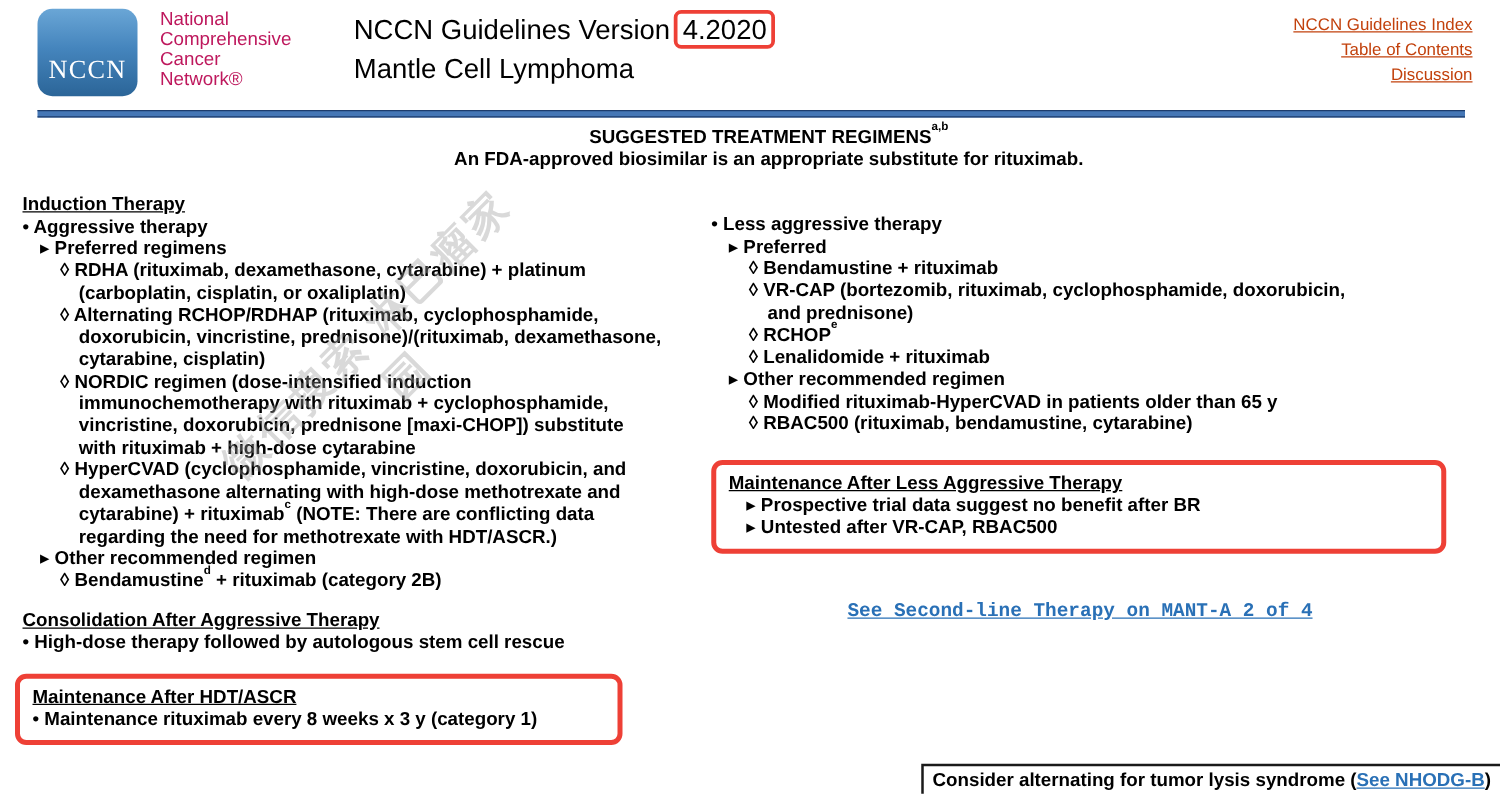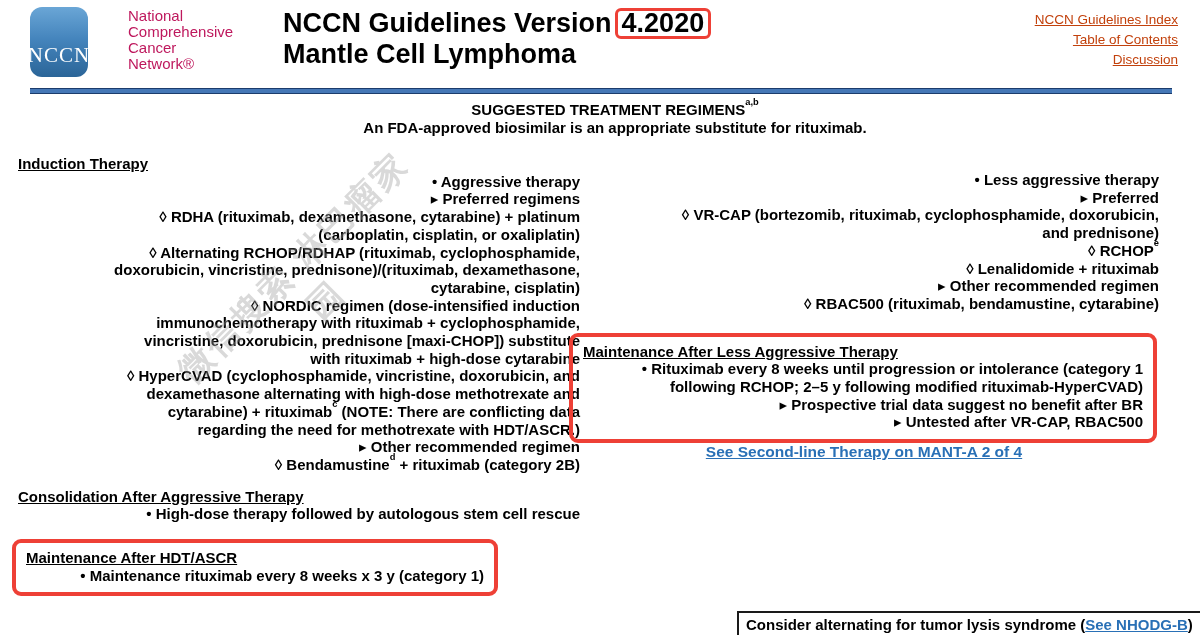--- a/index.html
+++ b/index.html
@@ -8,32 +8,32 @@
     position: relative;
     overflow: hidden;
     background: #ffffff;
     font-family: "Liberation Sans", "DejaVu Sans", sans-serif;
     color: #000;
   }
 
   
   .logo {
     position: absolute; left: 30px; top: 7px;
-    width: 58px; height: 70px;
+    width: 80px; height: 70px;
     border-radius: 12px;
     background: linear-gradient(#6aa6d6 0%, #4585bd 45%, #2b6598 100%);
     display: flex; align-items: flex-end; justify-content: center;
     padding-bottom: 9px;
   }
   .logo span {
     font-family: "Liberation Serif", "DejaVu Serif", serif;
     color: #fff; font-size: 21px; letter-spacing: 1px;
   }
   .org { position: absolute; left: 128px; top: 8px; color: #be185d; font-size: 15px; line-height: 16px; }
-  .titles { position: absolute; left: 283px; top: 8px; font-weight: bold; font-size: 27px; line-height: 31px; }
+  .titles { position: absolute; left: 283px; top: 8px; font-weight: normal; font-size: 22px; line-height: 31px; }
   .ver-box {
     display: inline-block; border: 3px solid #ee4036; border-radius: 6px;
     padding: 0 4px; margin-left: 3px; line-height: 25px;
   }
   .hlinks { position: absolute; right: 22px; top: 10px; text-align: right; font-size: 13.5px; line-height: 20px; }
   .hlinks a, .link-blue { color: #c2410c; text-decoration: underline; cursor: pointer; display: block; }
 
   .divider {
     position: absolute; left: 30px; right: 28px; top: 88px; height: 6px;
     background: #4577b6;
@@ -53,37 +53,37 @@
     pointer-events: none; z-index: 5;
   }
 
   
   .col { position: absolute; top: 155px; font-weight: bold; font-size: 15px; line-height: 17.7px; }
   .col.left  { left: 18px;  width: 562px; }
   .col.right { left: 569px; width: 590px; }
   .col.right .content { margin-top: 16px; }
 
   .sec-head { text-decoration: underline; }
-  .li { white-space: pre-line; text-align: right; }
+  .li { white-space: pre-line; }
   .lv0 { padding-left: 13px; text-indent: -13px; }
   .lv1 { margin-left: 14px; padding-left: 13px; text-indent: -13px; }
   .lv2 { margin-left: 30px; padding-left: 15px; text-indent: -15px; }
   .gap14 { height: 14px; } .gap16 { height: 16px; } .gap20 { height: 20px; }
 
   .red-box {
     border: 4px solid #ee4036; border-radius: 9px;
     padding: 6px 10px 8px 10px;
   }
   .red-box.left-box { margin-left: -6px; width: 486px; }
   .red-box.right-box { width: 588px; }
 
   .second-line-link {
-    display: block; text-align: center;
+    display: block; margin-top: 38px; text-align: center;
     font-size: 15.5px; font-weight: bold;
-    color: #2970b6; text-decoration: underline; cursor: pointer;
+    color: #2970b6; text-decoration: underline; cursor: pointer; font-family: Liberation Mono, monospace;
   }
 
   
   .footer-note {
     position: absolute; left: 737px; top: 611px;
     border: 2px solid #1a1a1a; padding: 3px 7px;
     font-weight: bold; font-size: 15px; white-space: nowrap;
     background: #fff;
   }
   .footer-note a { color: #2970b6; text-decoration: underline; cursor: pointer; }
@@ -150,32 +150,32 @@
   <div class="red-box left-box">
     <div class="sec-head">Maintenance After HDT/ASCR</div>
     <div class="li lv0">• Maintenance rituximab every 8 weeks x 3 y (category 1)</div>
   </div>
 </section>
 
 <section class="col right">
   <div class="content">
     <div class="li lv0">• Less aggressive therapy</div>
     <div class="li lv1">▸ Preferred</div>
+    <div class="li lv2">◊ Bendamustine + rituximab</div>
     <div class="li lv2">◊ VR-CAP (bortezomib, rituximab, cyclophosphamide, doxorubicin,
 and prednisone)</div>
     <div class="li lv2"><span>◊ RCHOP</span><sup>e</sup></div>
     <div class="li lv2">◊ Lenalidomide + rituximab</div>
     <div class="li lv1">▸ Other recommended regimen</div>
+    <div class="li lv2">◊ Modified rituximab-HyperCVAD in patients older than 65 y</div>
     <div class="li lv2">◊ RBAC500 (rituximab, bendamustine, cytarabine)</div>
 
     <div class="gap20"></div>
     <div class="red-box right-box">
       <div class="sec-head">Maintenance After Less Aggressive Therapy</div>
-      <div class="li lv0">• Rituximab every 8 weeks until progression or intolerance (category 1
-following RCHOP; 2–5 y following modified rituximab-HyperCVAD)</div>
       <div class="li lv1">▸ Prospective trial data suggest no benefit after BR</div>
       <div class="li lv1">▸ Untested after VR-CAP, RBAC500</div>
     </div>
 
     <a class="second-line-link">See Second-line Therapy on MANT-A 2 of 4</a>
   </div>
 </section>
 
 <div class="footer-note">
   <span>Consider alternating for tumor lysis syndrome (</span><a>See NHODG-B</a><span>)</span>

